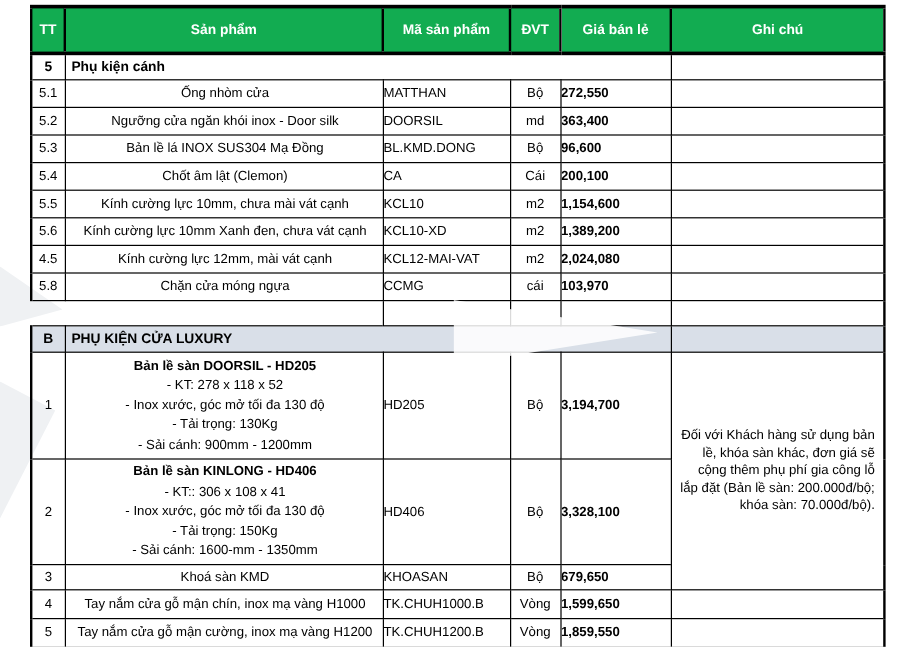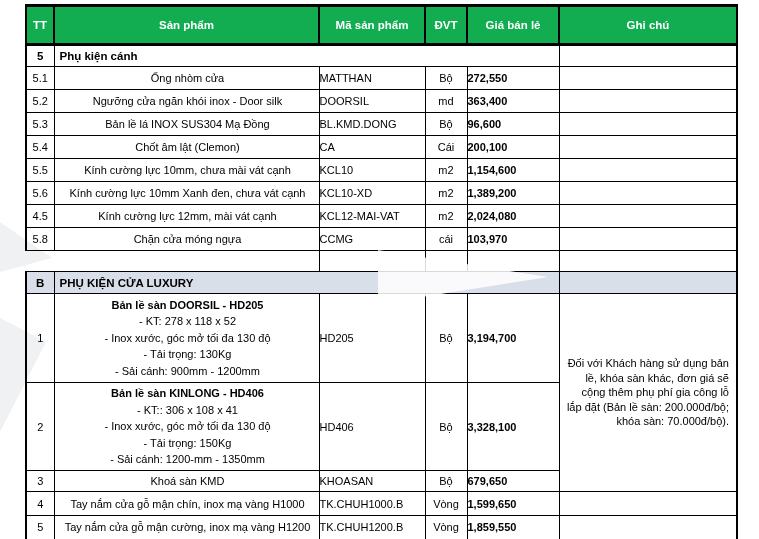--- a/index.html
+++ b/index.html
@@ -197,21 +197,21 @@
         <td class="note br" rowspan="3">Đối với Khách hàng sử dụng bản lề, khóa sàn khác, đơn giá sẽ cộng thêm phụ phí gia công lỗ lắp đặt (Bản lề sàn: 200.000đ/bộ; khóa sàn: 70.000đ/bộ).</td>
       </tr>
 
       <tr class="h-big2">
         <td class="tt bl">2</td>
         <td class="prod">
           <div class="pt">Bản lề sàn KINLONG - HD406</div>
           <div class="pd">- KT:: 306 x 108 x 41</div>
           <div class="pd">- Inox xước, góc mở tối đa 130 độ</div>
           <div class="pd">- Tải trọng: 150Kg</div>
-          <div class="pd">- Sải cánh: 1200-mm - 1350mm</div>
+          <div class="pd">- Sải cánh: 1600-mm - 1350mm</div>
         </td>
         <td class="code">HD406</td>
         <td class="unit">Bộ</td>
         <td class="price">3,328,100</td>
       </tr>
 
       <tr class="h-r3">
         <td class="tt bl">3</td>
         <td class="prod">Khoá sàn KMD</td>
         <td class="code">KHOASAN</td>

